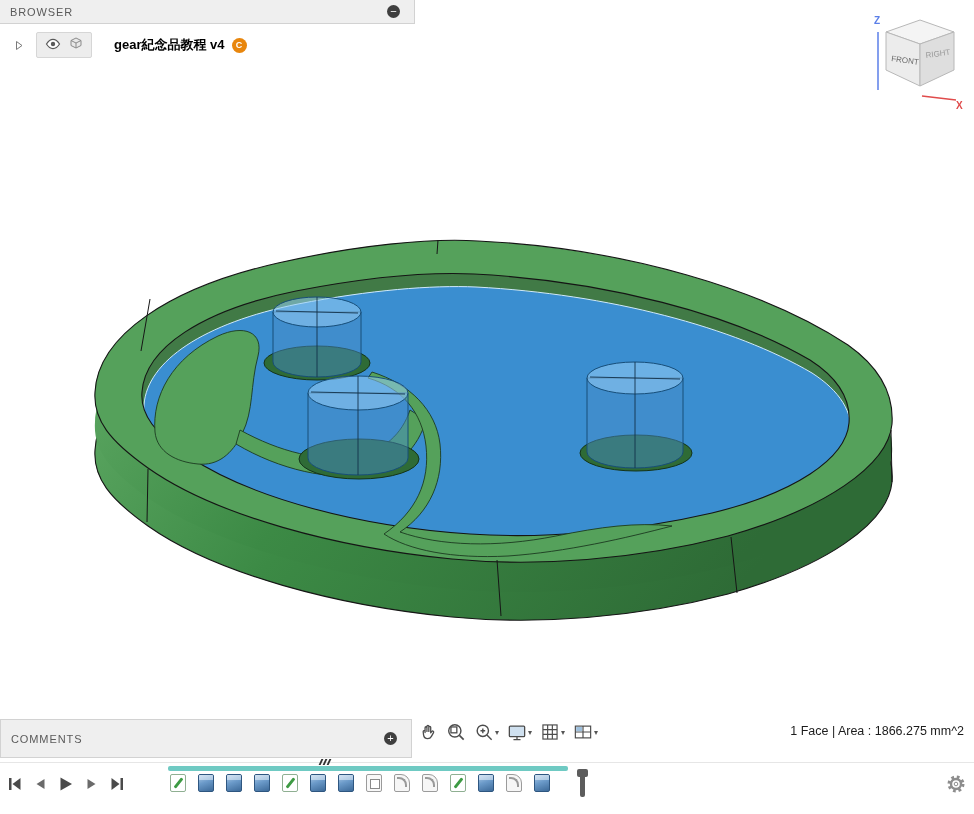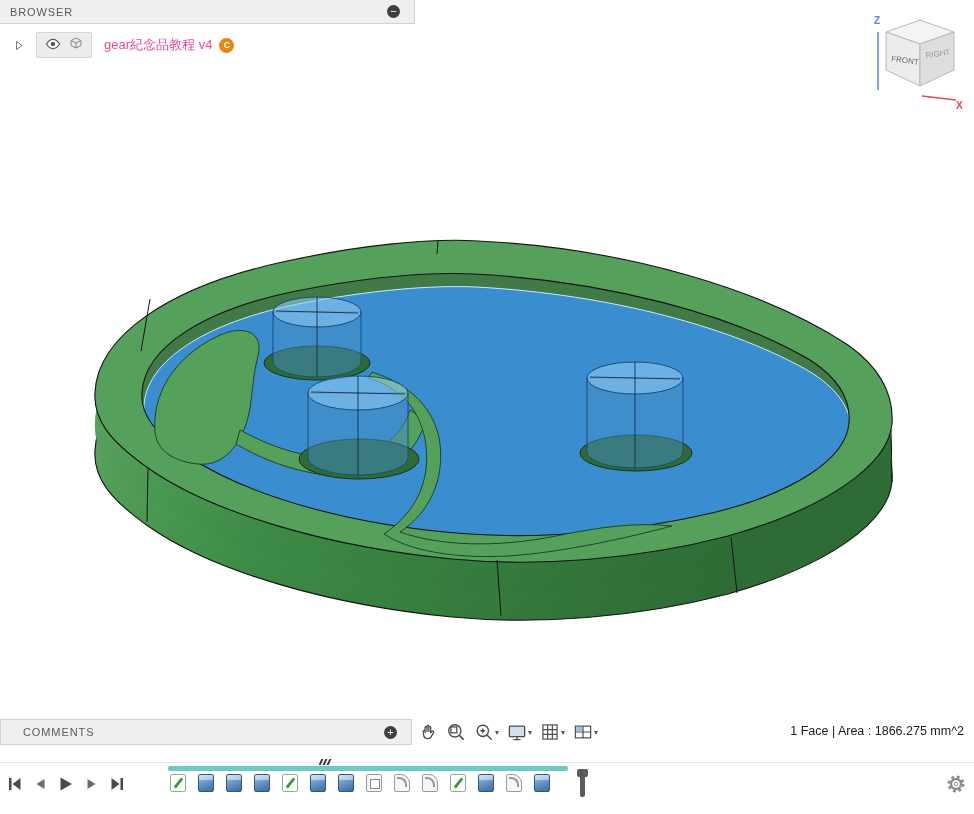--- a/index.html
+++ b/index.html
@@ -30,30 +30,30 @@
     display:flex;align-items:center;z-index:3;gap:22px;}
   .panel-title{margin-left:10px;font-size:11px;color:#5a5a5a;letter-spacing:.9px;}
   .circle-btn{display:inline-flex;align-items:center;justify-content:center;width:13px;height:13px;border-radius:50%;
     background:#3f3f3f;color:#fff;font-size:11px;line-height:1;cursor:pointer;}
   .browser-header .circle-btn{margin-left:auto;margin-right:14px;}
 
   .browser-row{position:absolute;left:0;top:33px;height:24px;display:flex;align-items:center;z-index:3;}
   .disclosure{margin-left:14px;display:flex;align-items:center;}
   .icon-well{margin-left:12px;display:flex;align-items:center;gap:8px;background:#ededed;
     border:1px solid #d6d6d6;border-radius:2px;padding:3px 8px;}
-  .node-label{margin-left:12px;font-size:13px;color:#ec4899;}
+  .node-label{margin-left:22px;font-size:13px;color:#000000;font-weight:bold;}
   .node-badge{margin-left:7px;width:15px;height:15px;border-radius:50%;background:var(--accent-orange);
     color:#fff;font-size:9px;font-weight:bold;display:inline-flex;align-items:center;justify-content:center;}
 
   
   .viewcube{position:absolute;right:4px;top:2px;width:112px;height:110px;z-index:3;}
 
   
-  .comments-bar{position:absolute;left:0;top:719px;width:412px;height:26px;background:var(--panel-bg);
-    border:1px solid var(--panel-border);display:flex;align-items:center;z-index:3;padding-left:12px;}
+  .comments-bar{position:absolute;left:0;top:719px;width:412px;height:39px;background:var(--panel-bg);
+    border:1px solid var(--panel-border);display:flex;align-items:center;z-index:3;}
   .comments-bar .circle-btn{margin-left:auto;margin-right:14px;}
 
   
   .nav-toolbar{position:absolute;left:414px;top:719px;height:26px;display:flex;align-items:center;z-index:3;}
   .nav-btn{display:flex;align-items:center;padding:2px 4px;cursor:pointer;}
   .caret{font-size:8px;color:#555;margin-left:1px;}
 
   
   .status{position:absolute;right:10px;top:724px;font-size:12.5px;font-weight:normal;color:#1c1c1c;z-index:3;}
 

